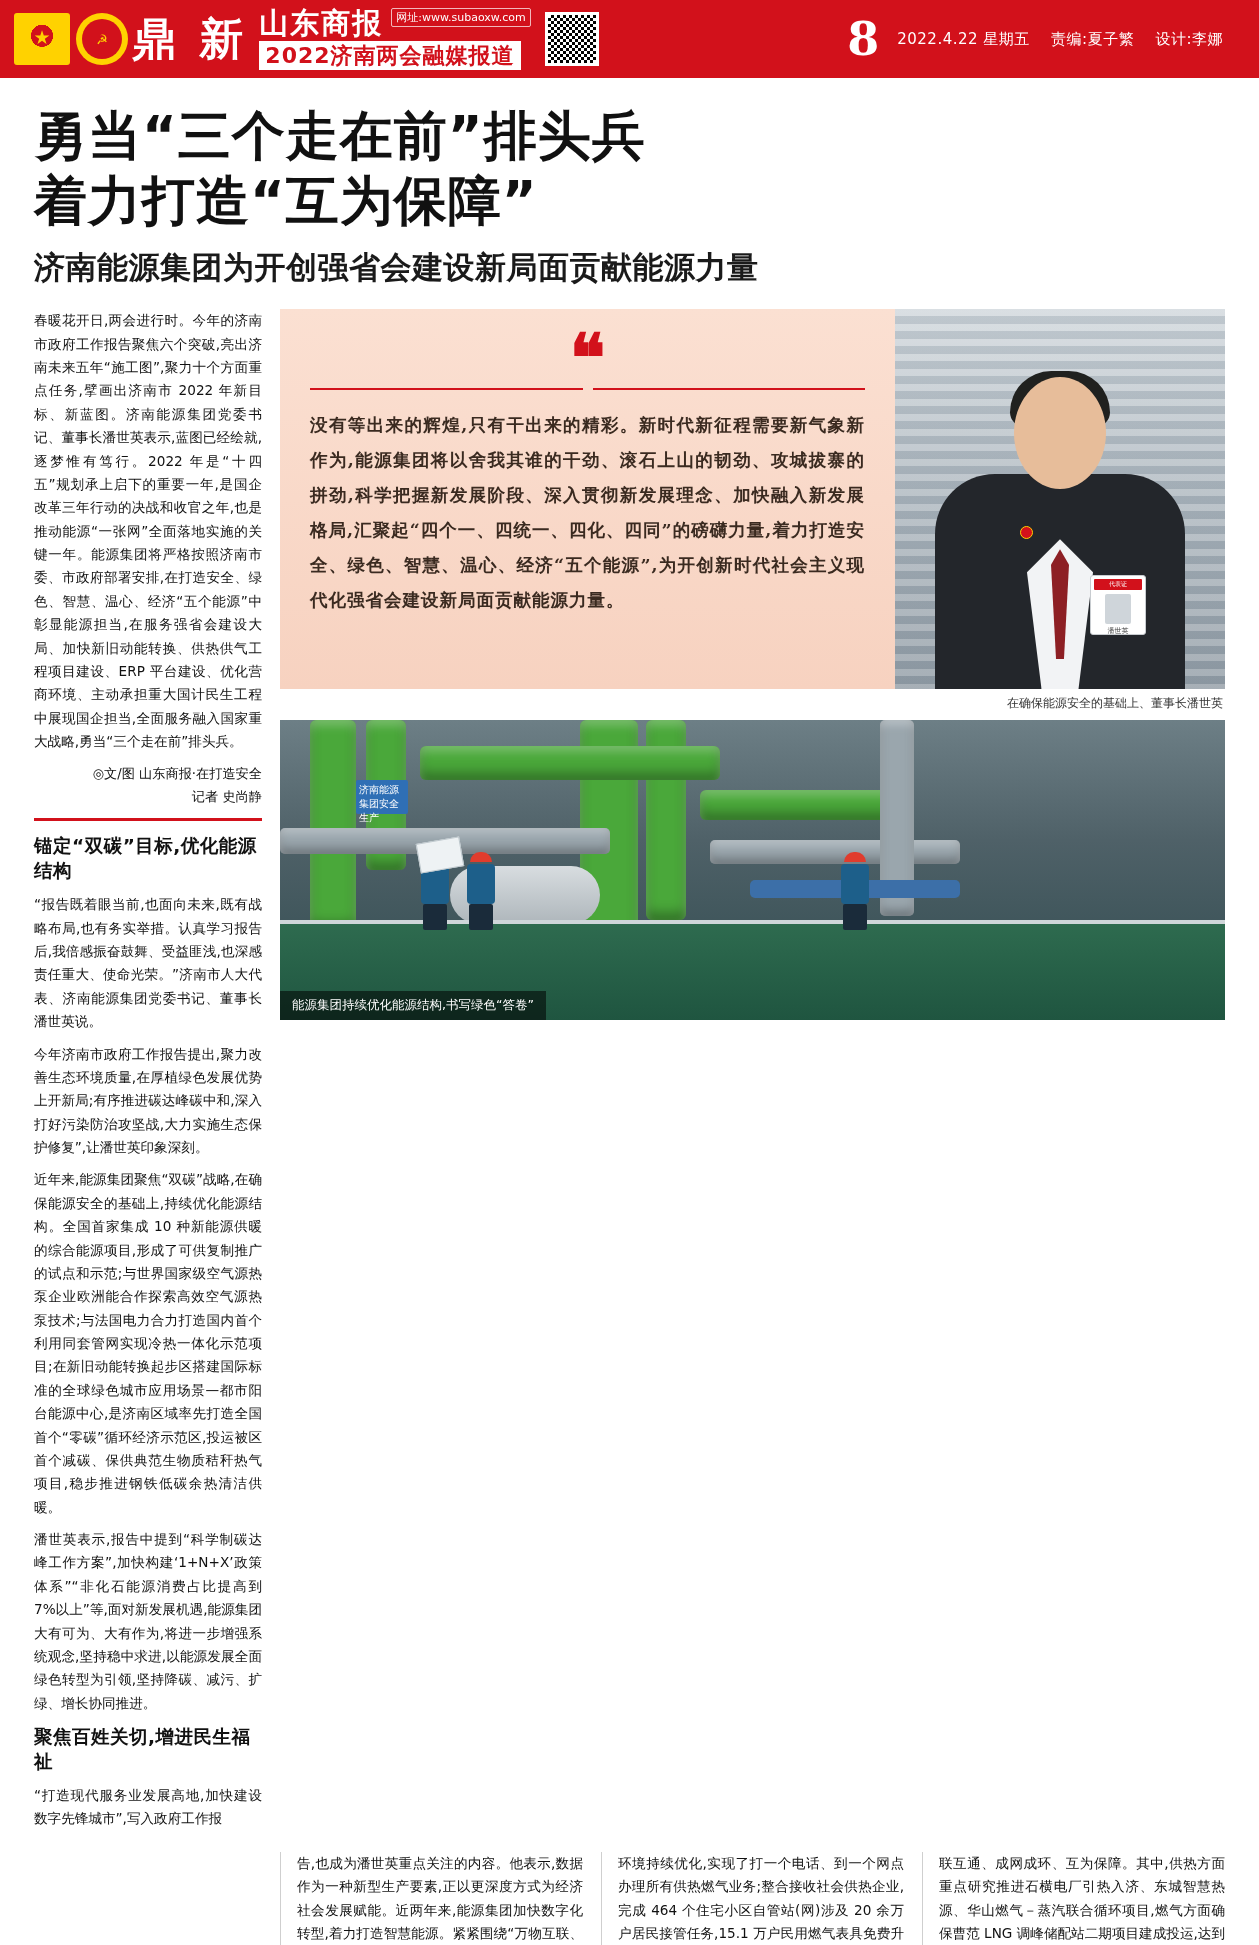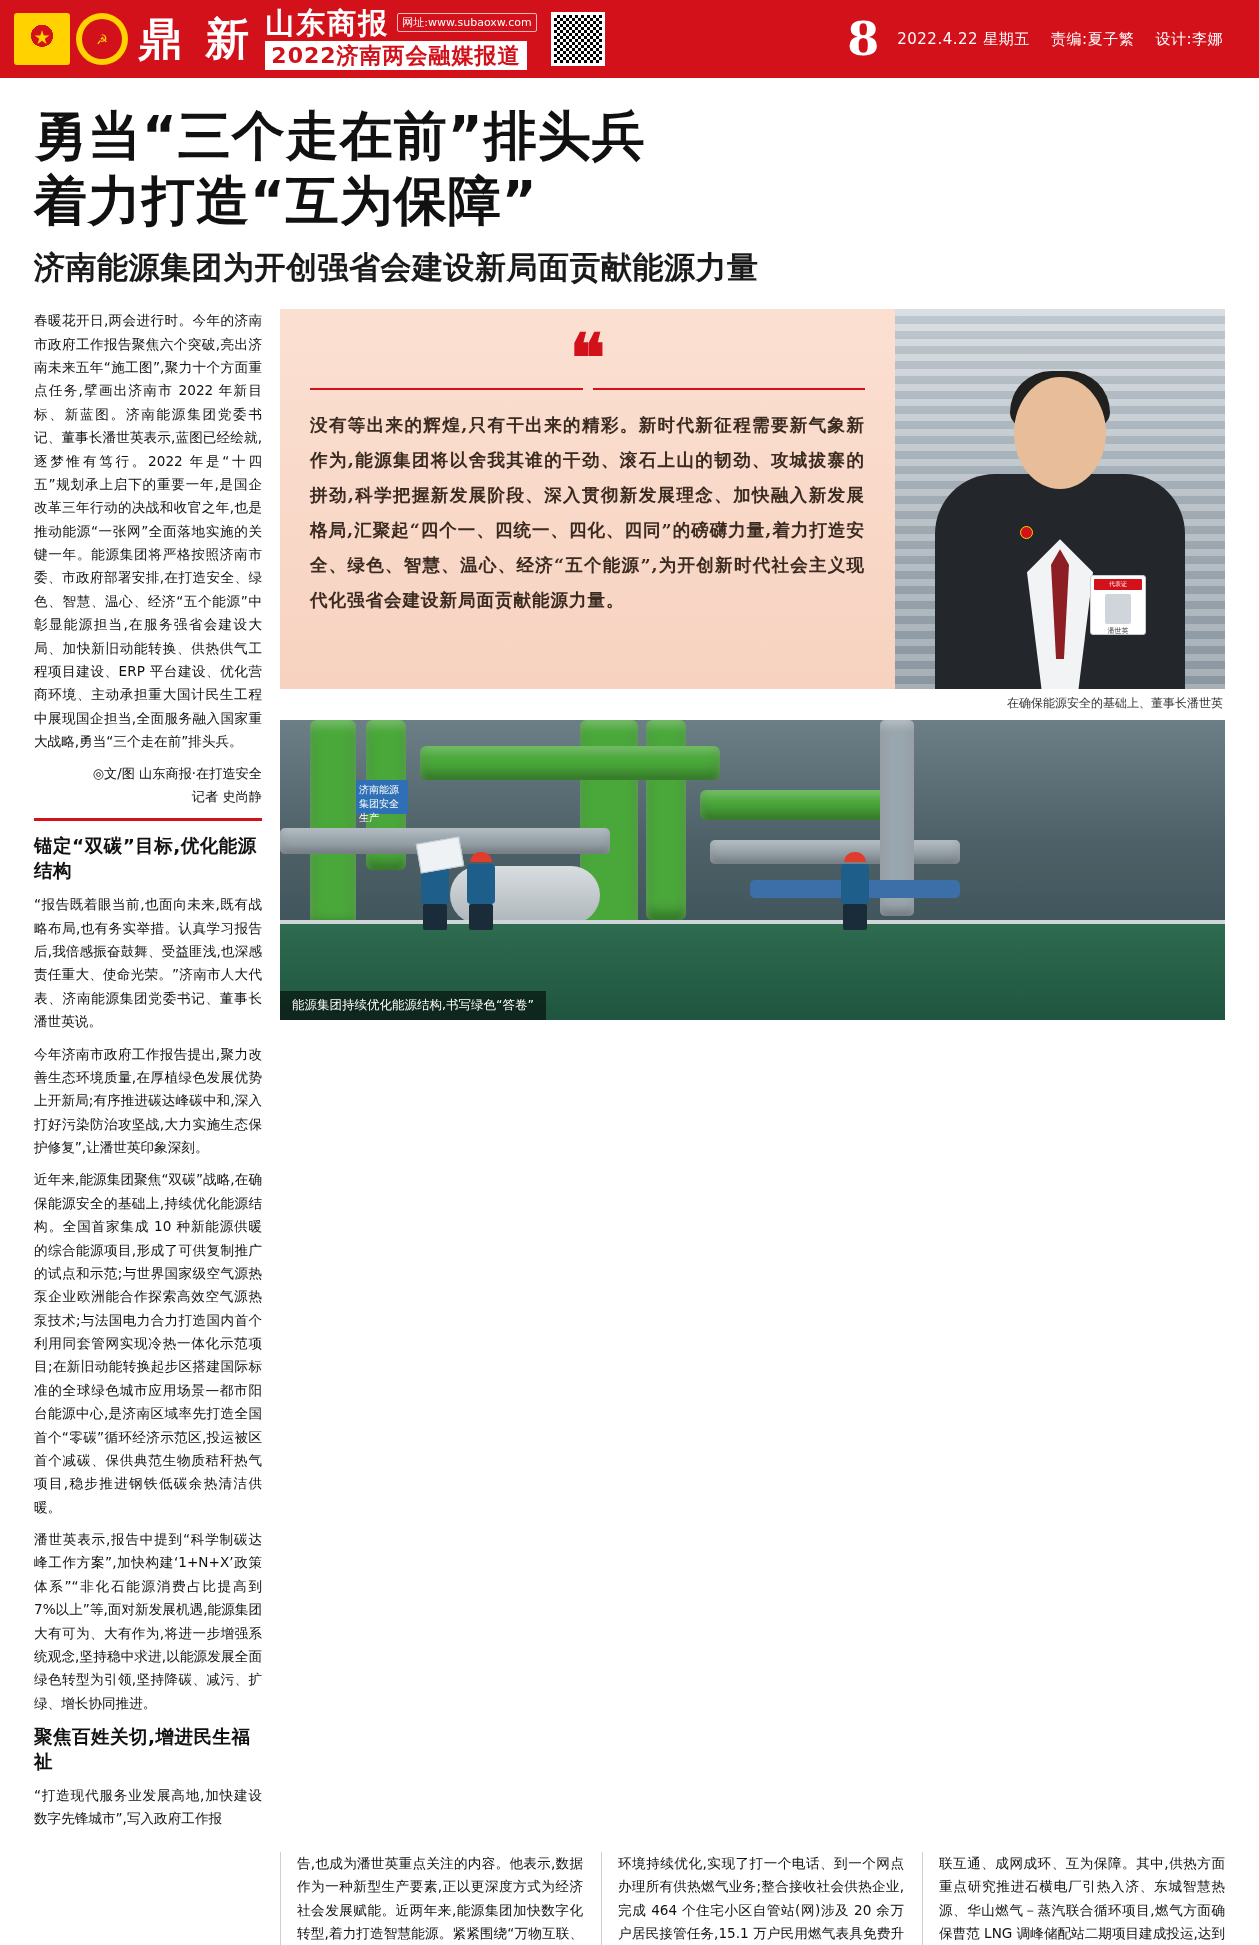--- a/index.html
+++ b/index.html
@@ -55,25 +55,25 @@
     background:#d2111b;
     display:flex;align-items:center;justify-content:center;
     color:#ffd200; font-size:13px; font-weight:bold;
   }
   .dingxin {
     color:#fff;
     font-family:"DejaVu Serif","Liberation Serif",serif;
     font-weight:bold;
     font-size:44px;
     letter-spacing:4px;
-    margin-left:10px;
+    margin-left:4px;
     line-height:1;
   }
   .paper-block { margin-left:12px; }
-  .paper-top { display:flex; align-items:center; gap:8px; }
+  .paper-top { display:flex; align-items:flex-start; gap:8px; }
   .paper-name {
     color:#fff; font-weight:bold; font-size:29px; letter-spacing:2px; line-height:1.05;
     font-family:"DejaVu Sans","Liberation Sans",sans-serif;
   }
   .paper-url {
     color:#fff; font-size:11px; padding-bottom:3px;
     border:1px solid rgba(255,255,255,.7); padding:1px 4px; border-radius:2px;
   }
   .paper-sub {
     margin-top:3px;

